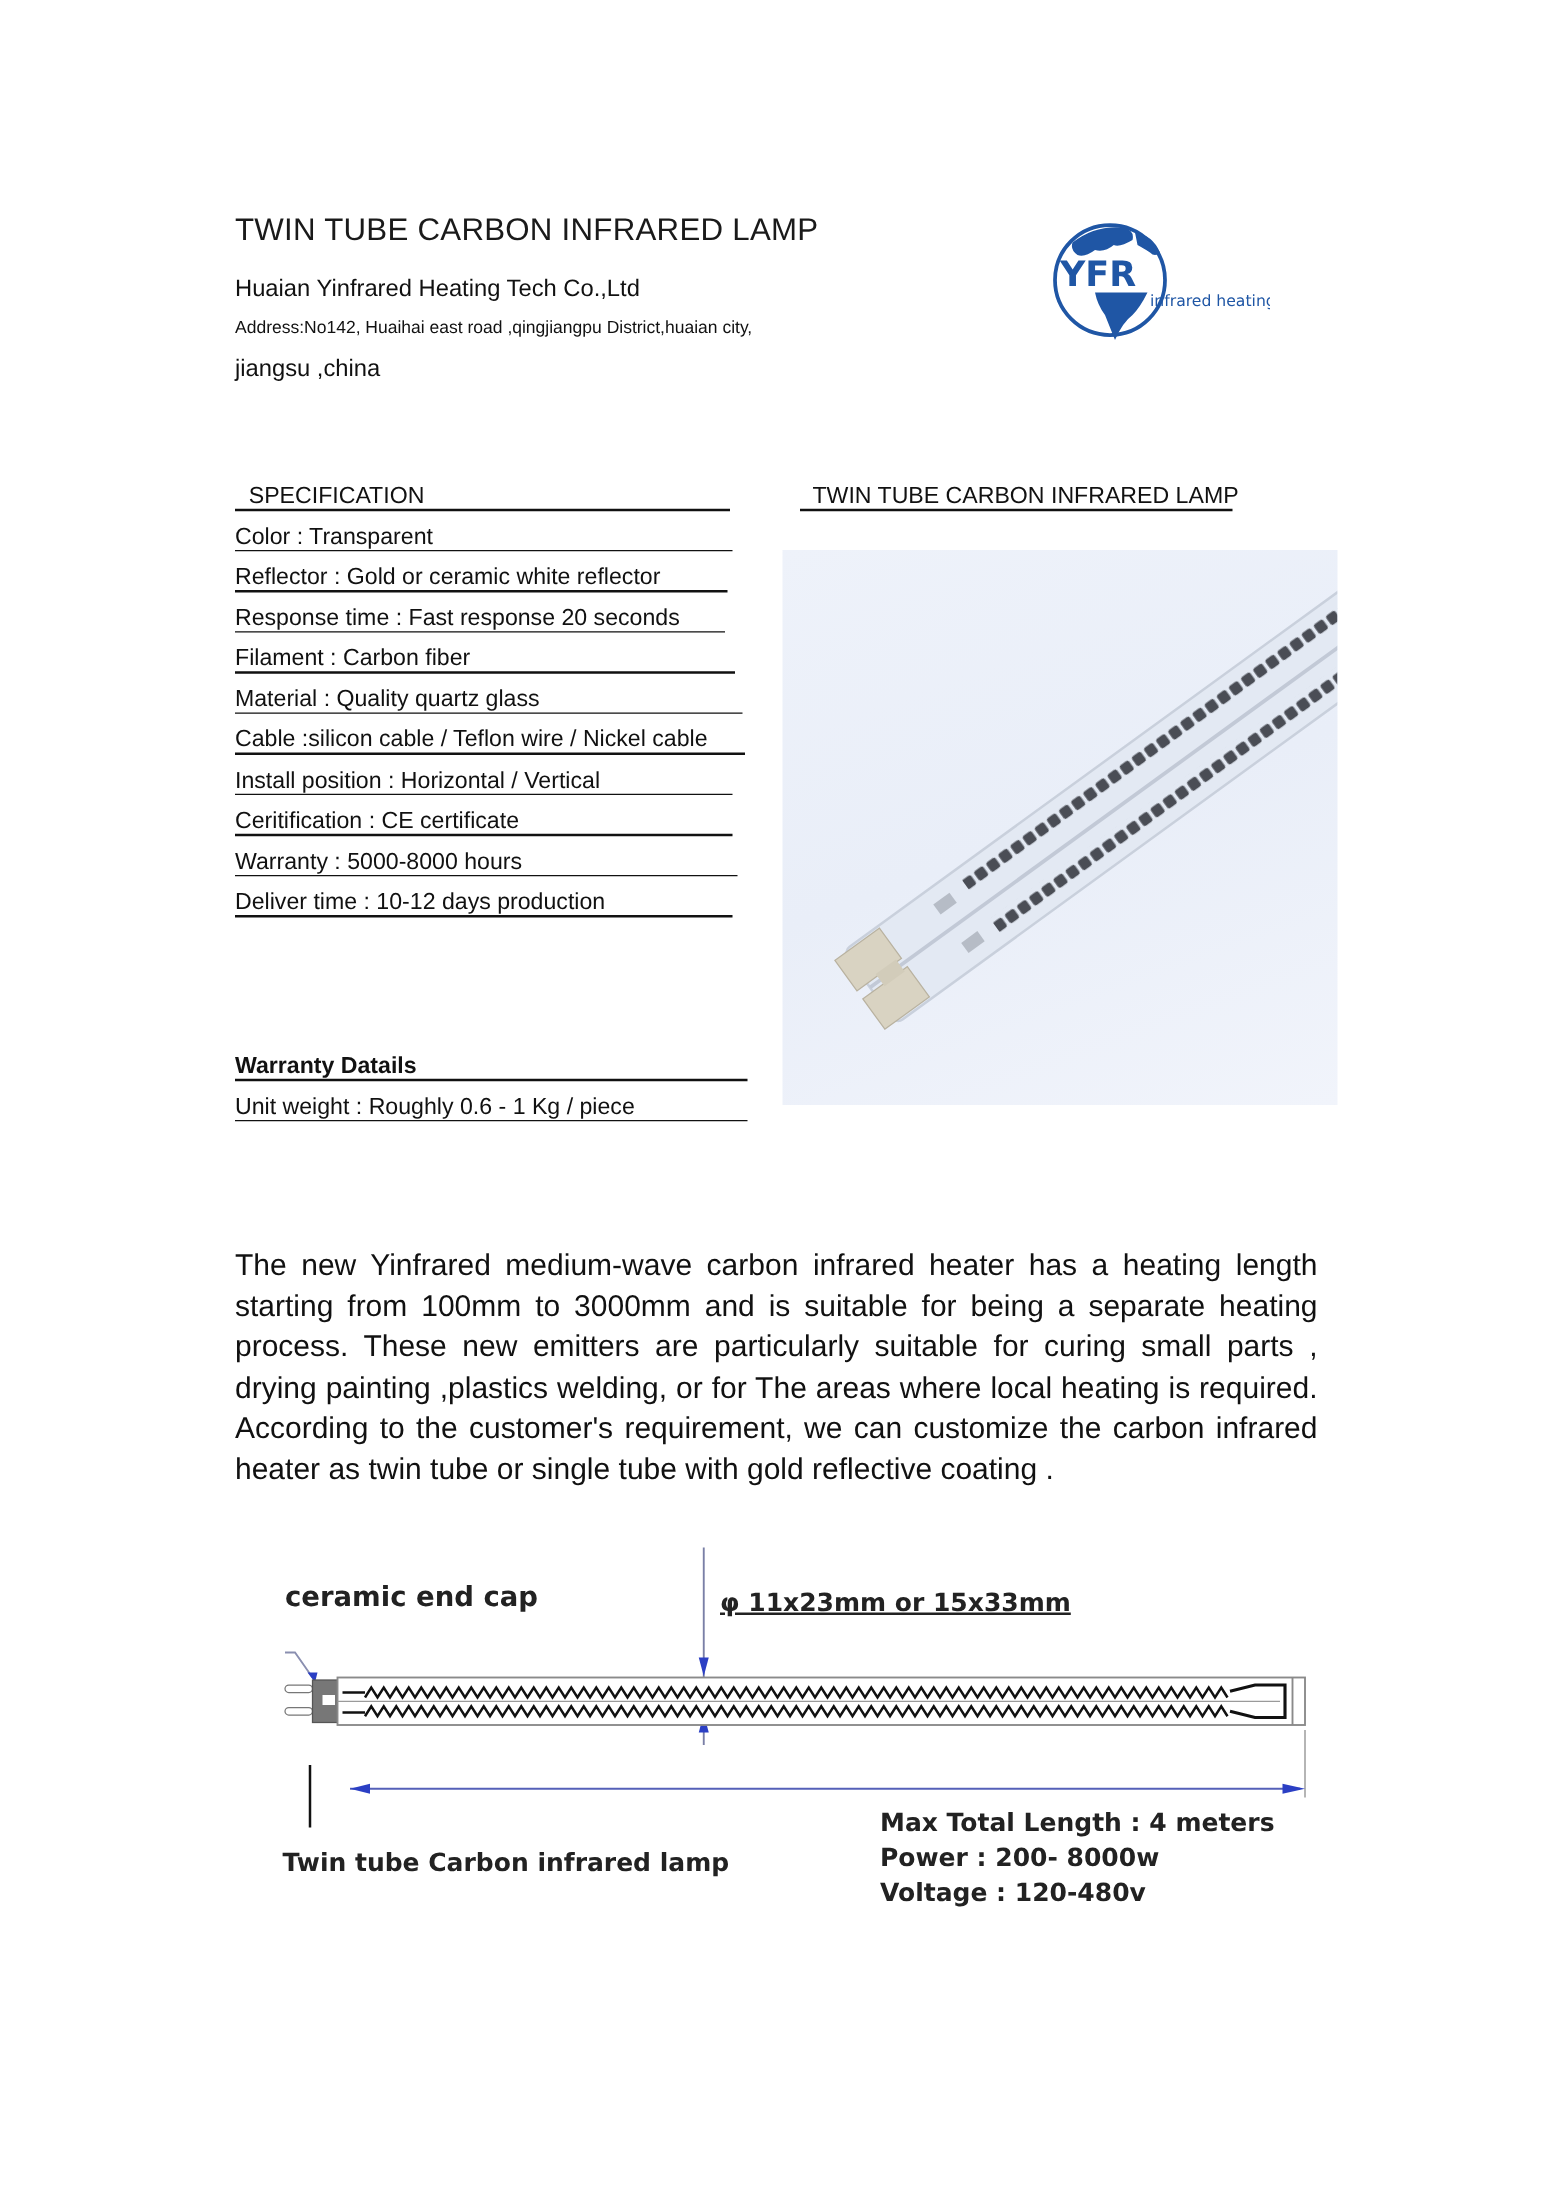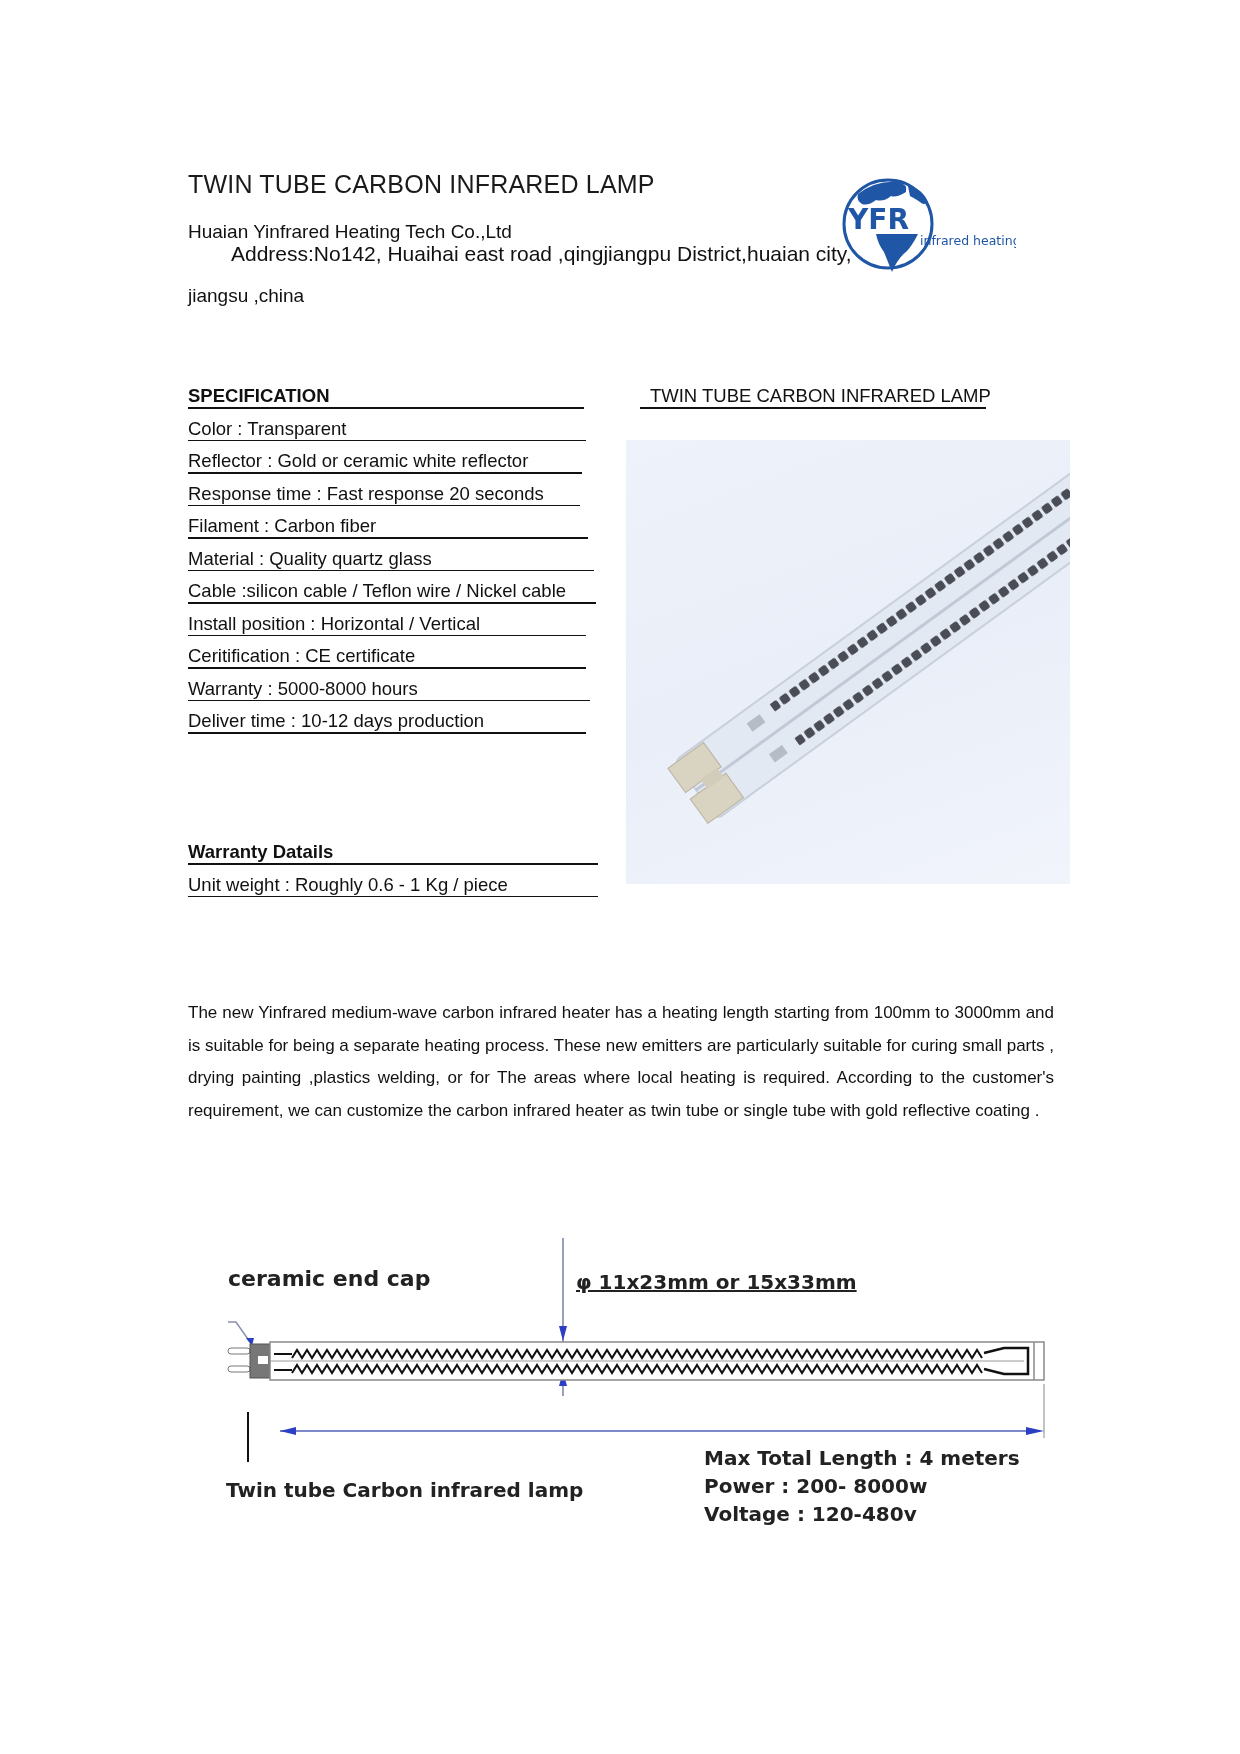--- a/index.html
+++ b/index.html
@@ -1,40 +1,40 @@
 <!DOCTYPE html>
 <html><head>
 <meta charset="utf-8">
 <style>
   html, body { margin: 0; padding: 0; background: #ffffff; }
   body { width: 1240px; height: 1754px; position: relative; overflow: hidden;
          font-family: "Liberation Sans", "DejaVu Sans", sans-serif; color: #111; }
   .abs { position: absolute; }
   .title { left: 188px; top: 170px; font-size: 25px; letter-spacing: 0.2px; color: #1a1a1a; }
   .company { left: 188px; top: 221px; font-size: 19px; }
-  .addr1 { left: 188px; top: 242px; font-size: 21px; margin-left: 43px; }
+  .addr1 { left: 188px; top: 253px; font-size: 14px; }
   .addr2 { left: 188px; top: 285px; font-size: 19px; }
   .logo { left: 836px; top: 172px; width: 180px; height: 110px; }
 
   .spec { left: 188px; top: 382px; width: 416px; }
   .spec .row { position: relative; height: 32.5px; font-size: 18.5px; line-height: 28px; white-space: nowrap; }
   .spec .row .txt { position: relative; z-index: 1; }
   .spec .row .line { position: absolute; left: 0; top: 25px; height: 1.6px; background: #111; }
-  .spec .row.head .txt { font-weight: bold; }
+  .spec .row.head .txt { font-weight: normal; margin-left: 11px; }
 
   .pack { left: 188px; top: 838px; width: 416px; }
   .pack .row { position: relative; height: 32.5px; font-size: 18.5px; line-height: 28px; white-space: nowrap; }
   .pack .row .line { position: absolute; left: 0; top: 25px; height: 1.6px; background: #111; }
   .pack .row.head .txt { font-weight: bold; }
 
   .photo-cap { left: 640px; top: 382px; font-size: 18.5px; line-height: 28px; white-space: pre; }
   .photo-cap-line { left: 640px; top: 407px; width: 346px; height: 1.6px; background: #111; }
   .photo { left: 626px; top: 440px; width: 444px; height: 444px; background: linear-gradient(160deg,#eef2fa 0%, #e9eef8 50%, #f1f4fb 100%); overflow: hidden; }
 
-  .para { left: 188px; top: 997px; width: 866px; font-size: 17px; line-height: 32.5px; text-align: justify; }
+  .para { left: 188px; top: 997px; width: 866px; font-size: 24px; line-height: 32.5px; text-align: justify; }
 
   .diagram { left: 188px; top: 1226px; width: 870px; height: 330px; }
   .d-label { position: absolute; font-family: "DejaVu Sans", sans-serif; font-weight: bold; color: #222; }
   .d-cap { left: 40px; top: 40px; font-size: 22px; }
   .d-dim { left: 388px; top: 44px; font-size: 20px; text-decoration: underline; }
   .d-name { left: 38px; top: 252px; font-size: 20px; }
   .d-spec { left: 516px; font-size: 20px; }
 </style>
 </head>
 <body>

